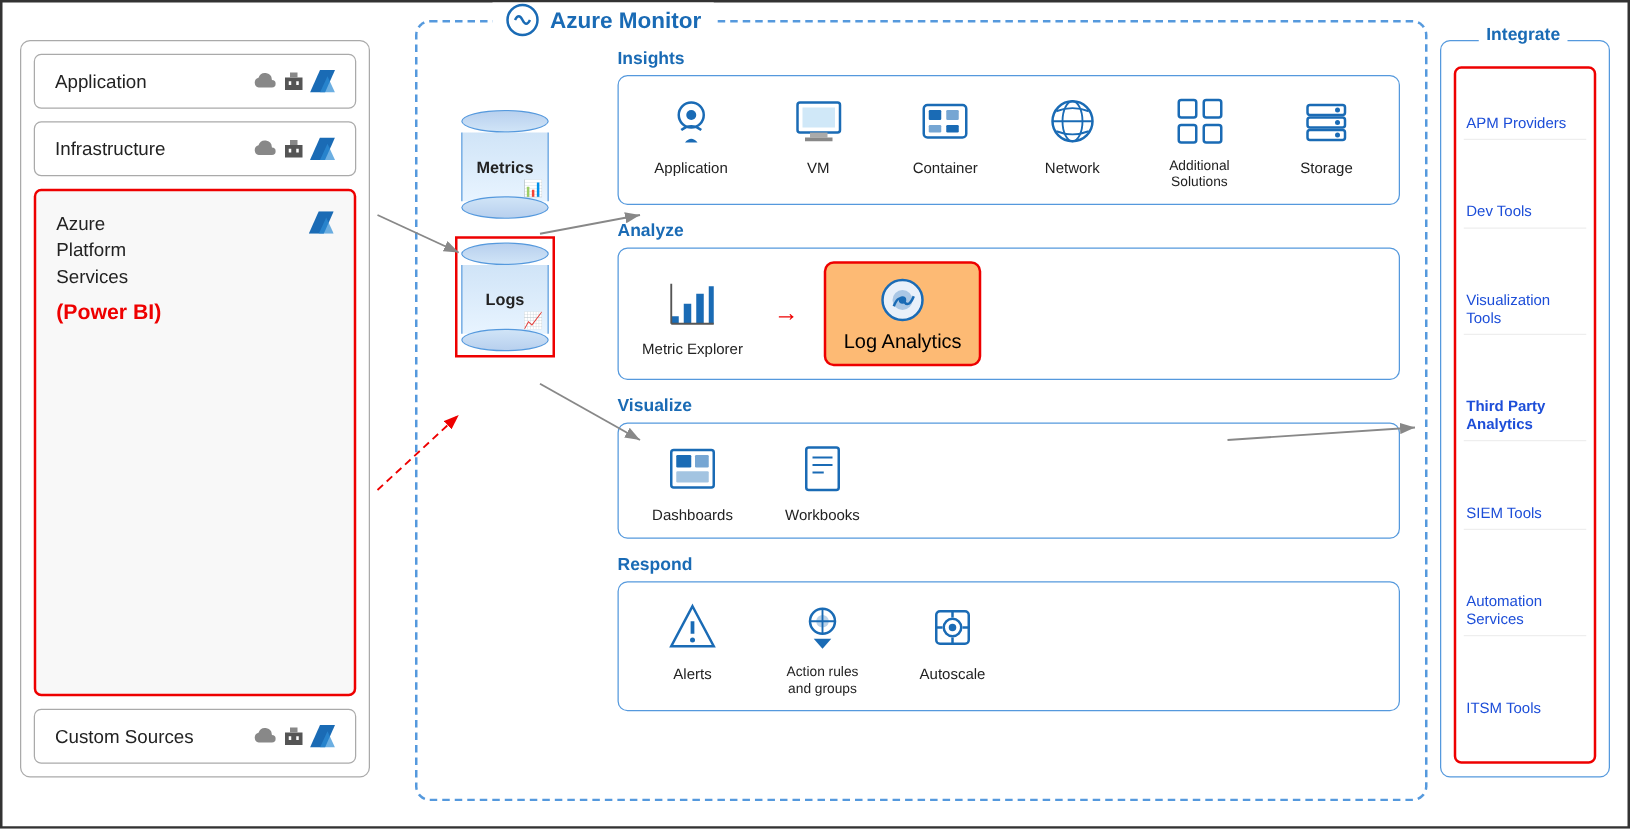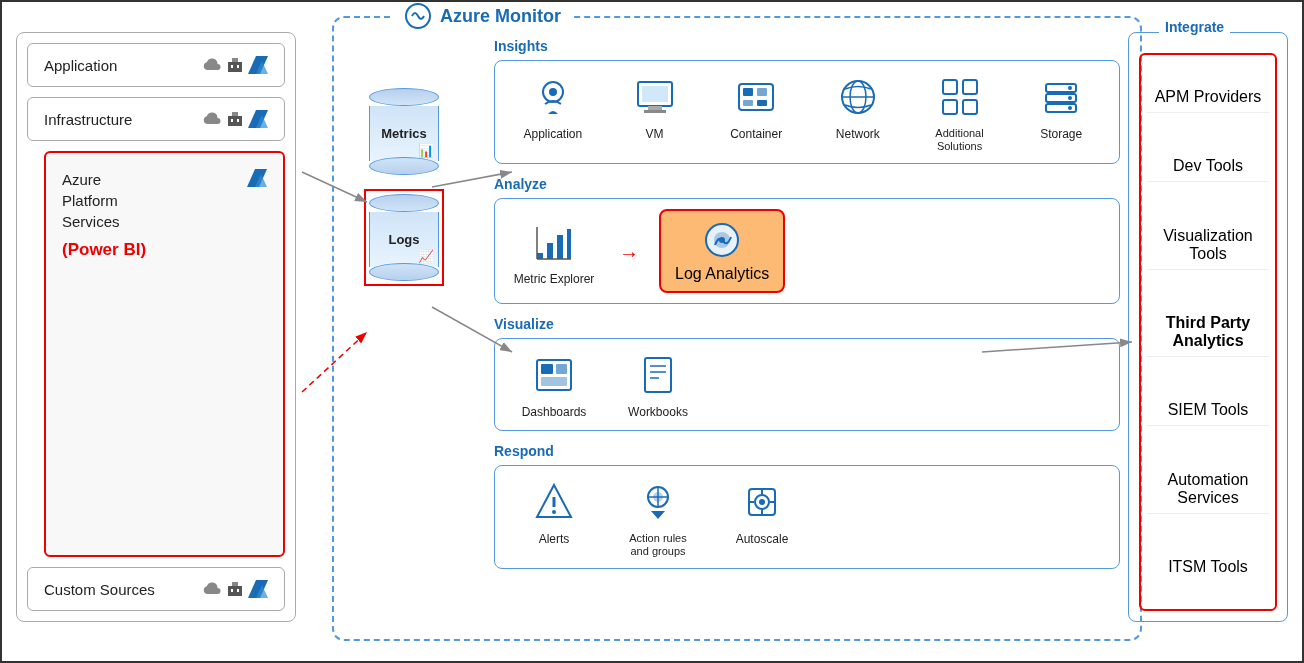--- a/index.html
+++ b/index.html
@@ -151,21 +151,21 @@
       align-items: center;
       gap: 4px;
       background: #fdba74;
     }
 
     
     .integrate-panel {
       position: absolute;
       right: 14px;
       top: 30px;
-      width: 160px;
+      width: 136px;
       height: 590px;
       border: 1.5px solid #5599dd;
       border-radius: 8px;
     }
     .integrate-title {
       position: absolute;
       top: -14px;
       left: 30px;
       background: #fff;
       padding: 0 6px;
@@ -182,23 +182,23 @@
     .integrate-box {
       border: 2px solid #e00;
       border-radius: 6px;
       flex: 1;
       display: flex;
       flex-direction: column;
       justify-content: space-around;
       padding: 8px 6px;
     }
     .integrate-item {
-      font-size: 16px;
-      text-align: center;
-      color: #000000;
+      font-size: 12px;
+      text-align: left;
+      color: #1d4ed8;
       padding: 6px 2px;
       border-bottom: 1px solid #eee;
     }
     .integrate-item:last-child { border-bottom: none; }
     .integrate-item.bold { font-weight: 700; }
 
     
     .insights-section { margin-bottom: 10px; }
     .analyze-section { margin-bottom: 10px; }
     .visualize-section { margin-bottom: 10px; }
@@ -323,21 +323,21 @@
             <rect x="5" y="9" width="2" height="3" fill="#fff"></rect>
             <rect x="11" y="9" width="2" height="3" fill="#fff"></rect>
           </svg>
         <svg width="20" height="18" viewBox="0 0 20 18">
             <polygon points="8,0 0,18 12,18 20,0" fill="#1a6bb5"></polygon>
             <polygon points="14,5 8,18 20,18" fill="#2e8dd6" opacity="0.7"></polygon>
           </svg>
       </span>
     </div>
 
-    <div class="source-item highlighted azure-platform" style="flex: 1; justify-content: flex-start; padding:16px;margin-left:17px;">
+    <div class="source-item highlighted azure-platform" style="flex: 1; justify-content: flex-start; padding:16px;">
       <div style="display:flex; align-items:flex-start; justify-content:space-between; width:100%;">
         <div>
           <div class="title" style="font-size:15px; line-height:1.4;">Azure<br>Platform<br>Services</div>
           <div class="subtitle red-text" style="margin-top:8px; font-size:17px;">(Power BI)</div>
         </div>
         <svg width="20" height="18" viewBox="0 0 20 18">
             <polygon points="8,0 0,18 12,18 20,0" fill="#1a6bb5"></polygon>
             <polygon points="14,5 8,18 20,18" fill="#2e8dd6" opacity="0.7"></polygon>
           </svg>
       </div>

